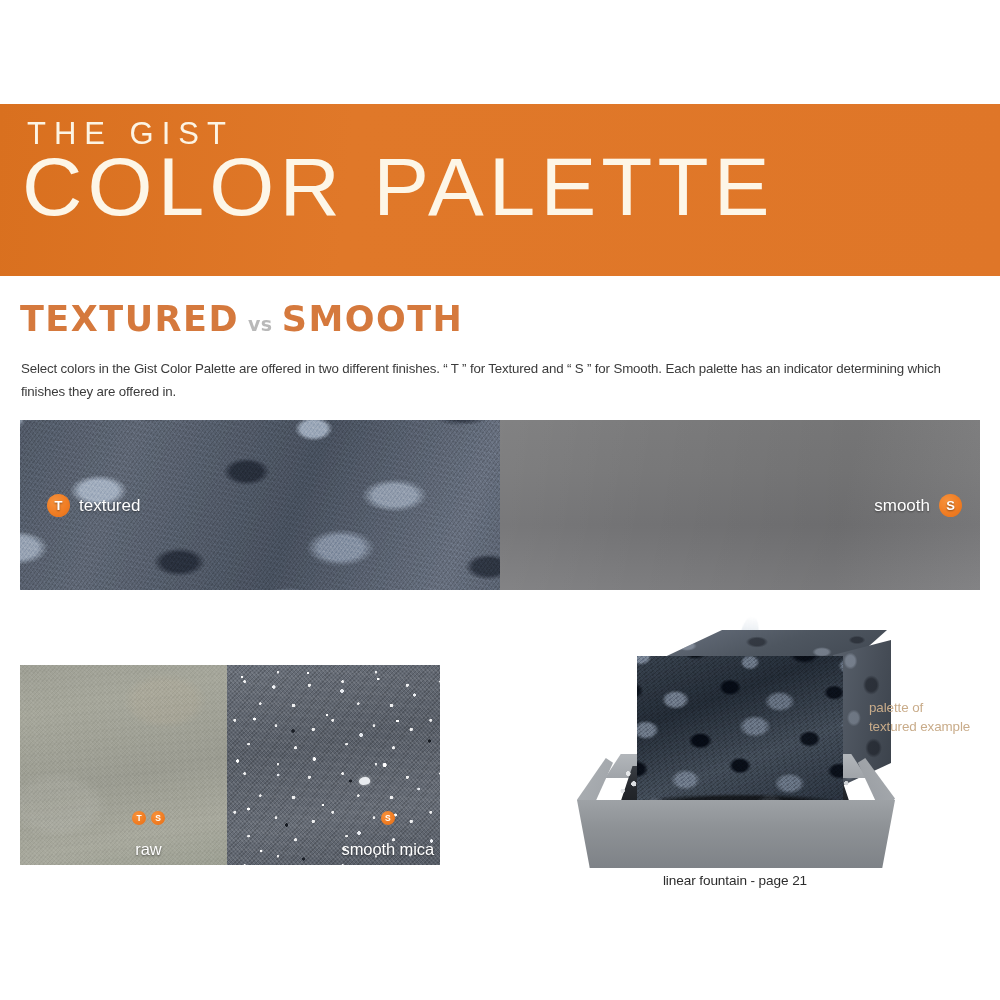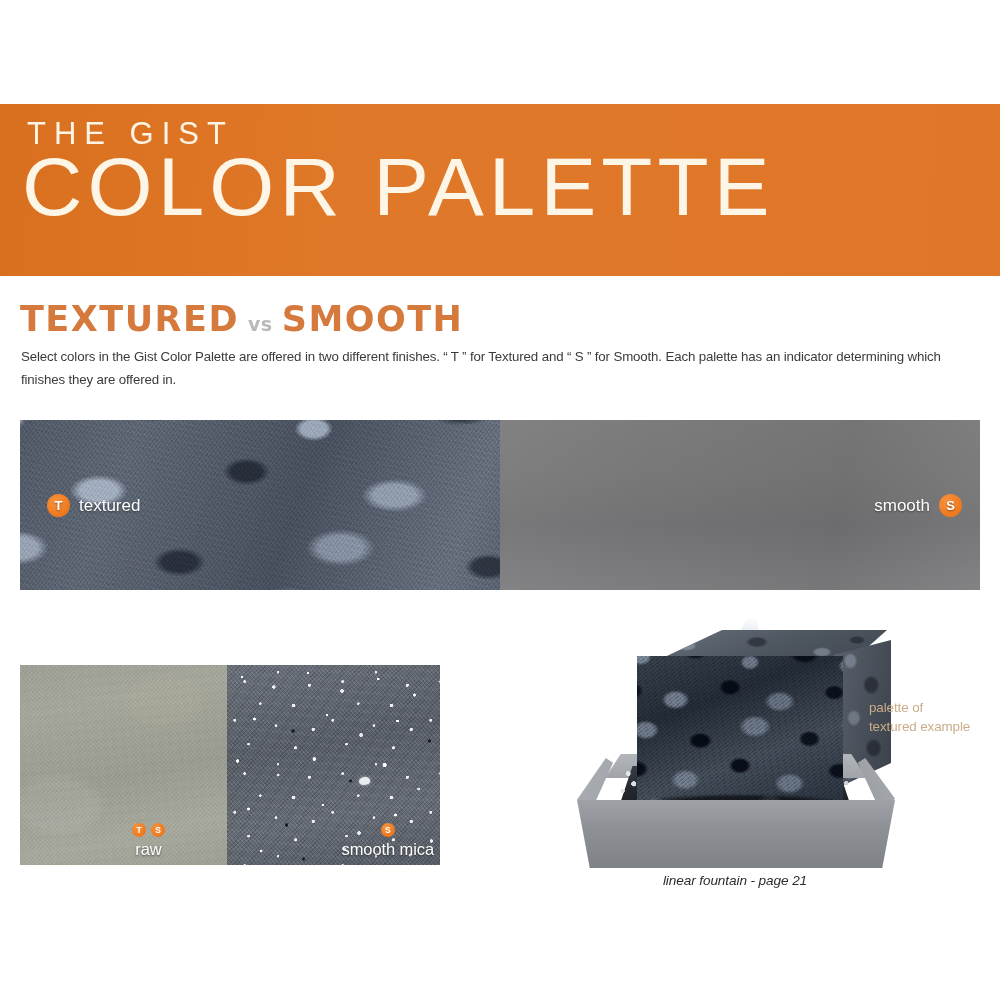--- a/index.html
+++ b/index.html
@@ -77,21 +77,21 @@
     letter-spacing: 0.5px;
     color: #b9b9b9;
     font-weight: 700;
     font-family: "DejaVu Sans", sans-serif;
     padding: 0 9px;
   }
 
   #sec1-body {
     position: absolute;
     left: 21px;
-    top: 346px;
+    top: 358px;
     width: 960px;
     font-size: 13.3px;
     line-height: 1.72;
     color: #3b3b3b;
     font-family: "Liberation Sans", sans-serif;
     letter-spacing: -0.15px;
   }
 
   
   #finish-strip {
@@ -311,20 +311,21 @@
     align-items: center;
     gap: 3px;
   }
   .swatch-tag .badges { display: flex; gap: 5px; }
   .swatch-tag .sw-label {
     color: #ffffff;
     font-size: 16.5px;
     text-shadow: 0 1px 2px rgba(0,0,0,.5);
     white-space: nowrap;
     letter-spacing: -0.1px;
+    margin-top: 12px;
   }
   #tag-raw  { left: 112px; bottom: 6px; }
   #tag-mica { right: 6px;  bottom: 6px; }
 
   
   #fountain-photo {
     position: absolute;
     left: 565px;
     top: 612px;
     width: 340px;
@@ -506,21 +507,20 @@
   }
   #fountain-caption {
     position: absolute;
     left: 565px;
     top: 873px;
     width: 340px;
     text-align: center;
     font-size: 13.6px;
     color: #2c2c2c;
     letter-spacing: -0.1px;
-    font-style: italic;
   }
 </style>
 </head>
 <body>
 
 <div id="page">
 
   <div id="header-band">
     <div id="header-kicker">THE GIST</div>
     <div id="header-title">COLOR PALETTE</div>

